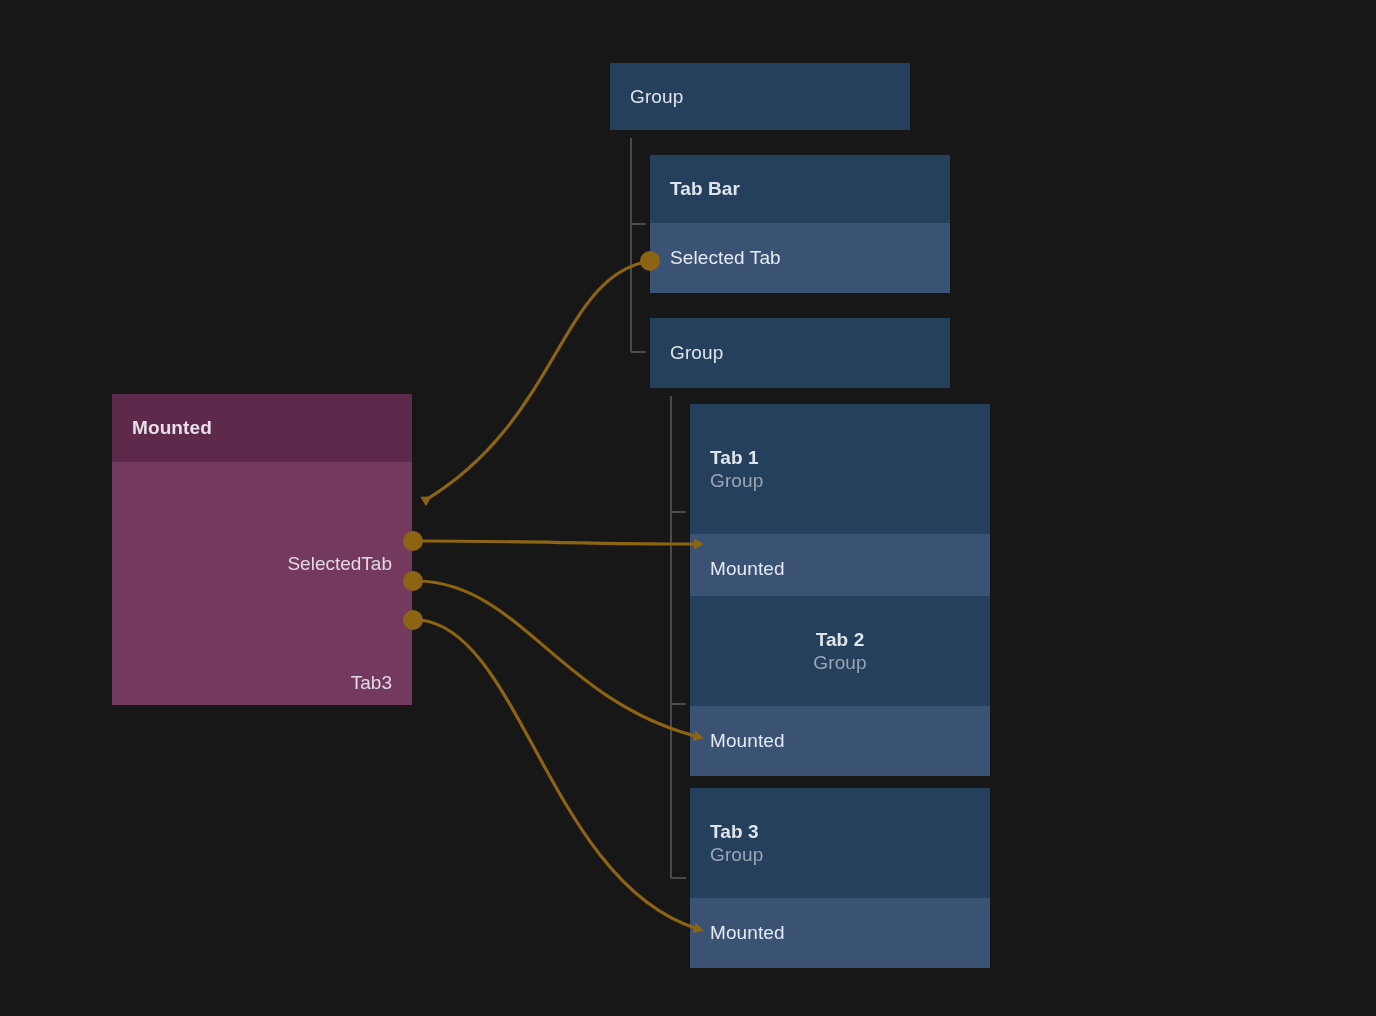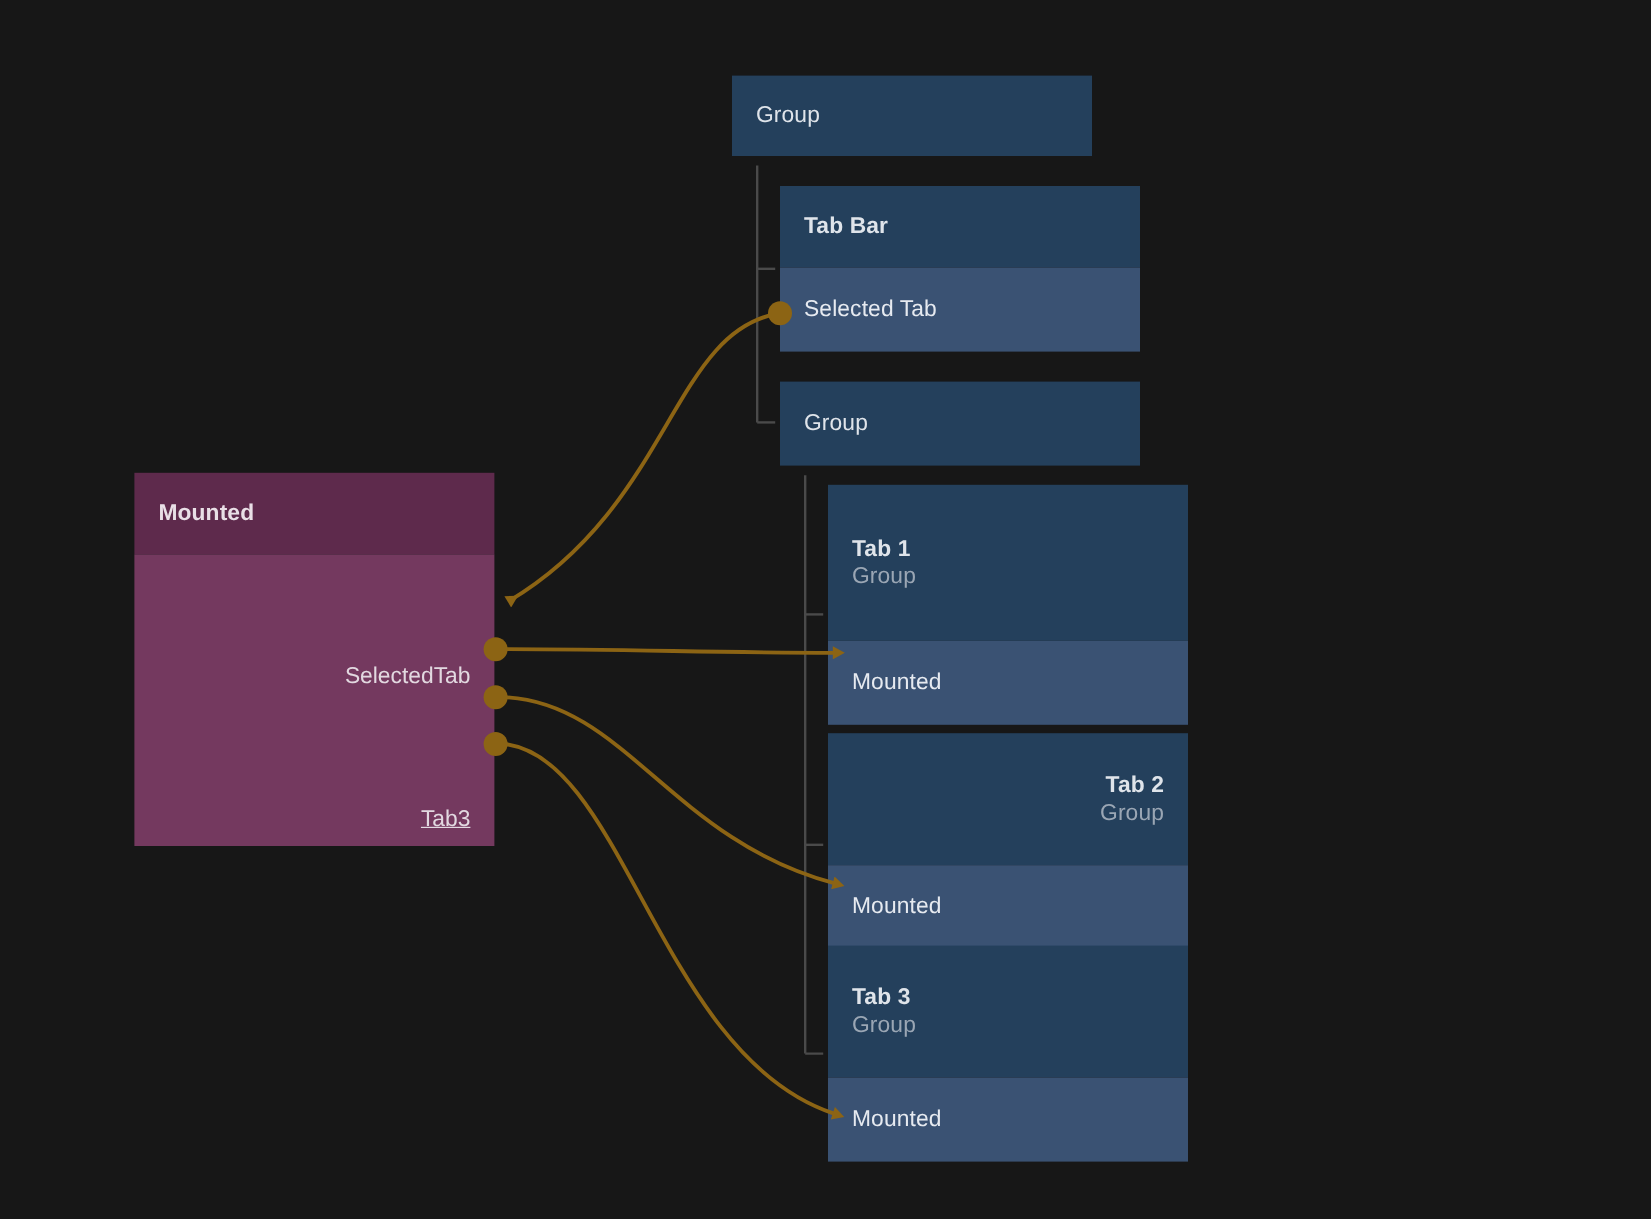--- a/index.html
+++ b/index.html
@@ -162,38 +162,38 @@
   </div>
 
   <div class="node" style="left:112px; top:394px; width:300px;">
     <div class="row fn-head" style="height:68px;">
       <span class="title-strong">Mounted</span>
     </div>
     <div class="fn-body" style="height:243px; position:relative;">
       <div class="port-row" style="position:absolute; left:0; right:0; top:89px; height:25px;">
         <span>SelectedTab</span>
       </div>
-      <div class="port-row" style="position:absolute; left:0; right:0; top:208px; height:25px;text-decoration:underline;">
+      <div class="port-row" style="position:absolute; left:0; right:0; top:208px; height:25px;">
         <span>Tab3</span>
       </div>
     </div>
   </div>
 
   <div class="node" style="left:690px; top:404px; width:300px;">
     <div class="row blue-head stack" style="height:130px; align-items:flex-start; justify-content:center;text-align:center;">
       <span class="title-strong">Tab 1</span>
       <span class="subtitle">Group</span>
     </div>
     <div class="row blue-sub" style="height:70px;">
       <span class="title-plain">Mounted</span>
     </div>
   </div>
 
   <div class="node" style="left:690px; top:596px; width:300px;">
-    <div class="row blue-head stack" style="height:110px; align-items:flex-end; justify-content:center;margin-top:15px;">
+    <div class="row blue-head stack" style="height:110px; align-items:center; justify-content:center;">
       <span class="title-strong">Tab 2</span>
       <span class="subtitle">Group</span>
     </div>
     <div class="row blue-sub" style="height:70px;">
       <span class="title-plain">Mounted</span>
     </div>
   </div>
 
   <div class="node" style="left:690px; top:788px; width:300px;">
     <div class="row blue-head stack" style="height:110px; align-items:flex-start; justify-content:center;">

